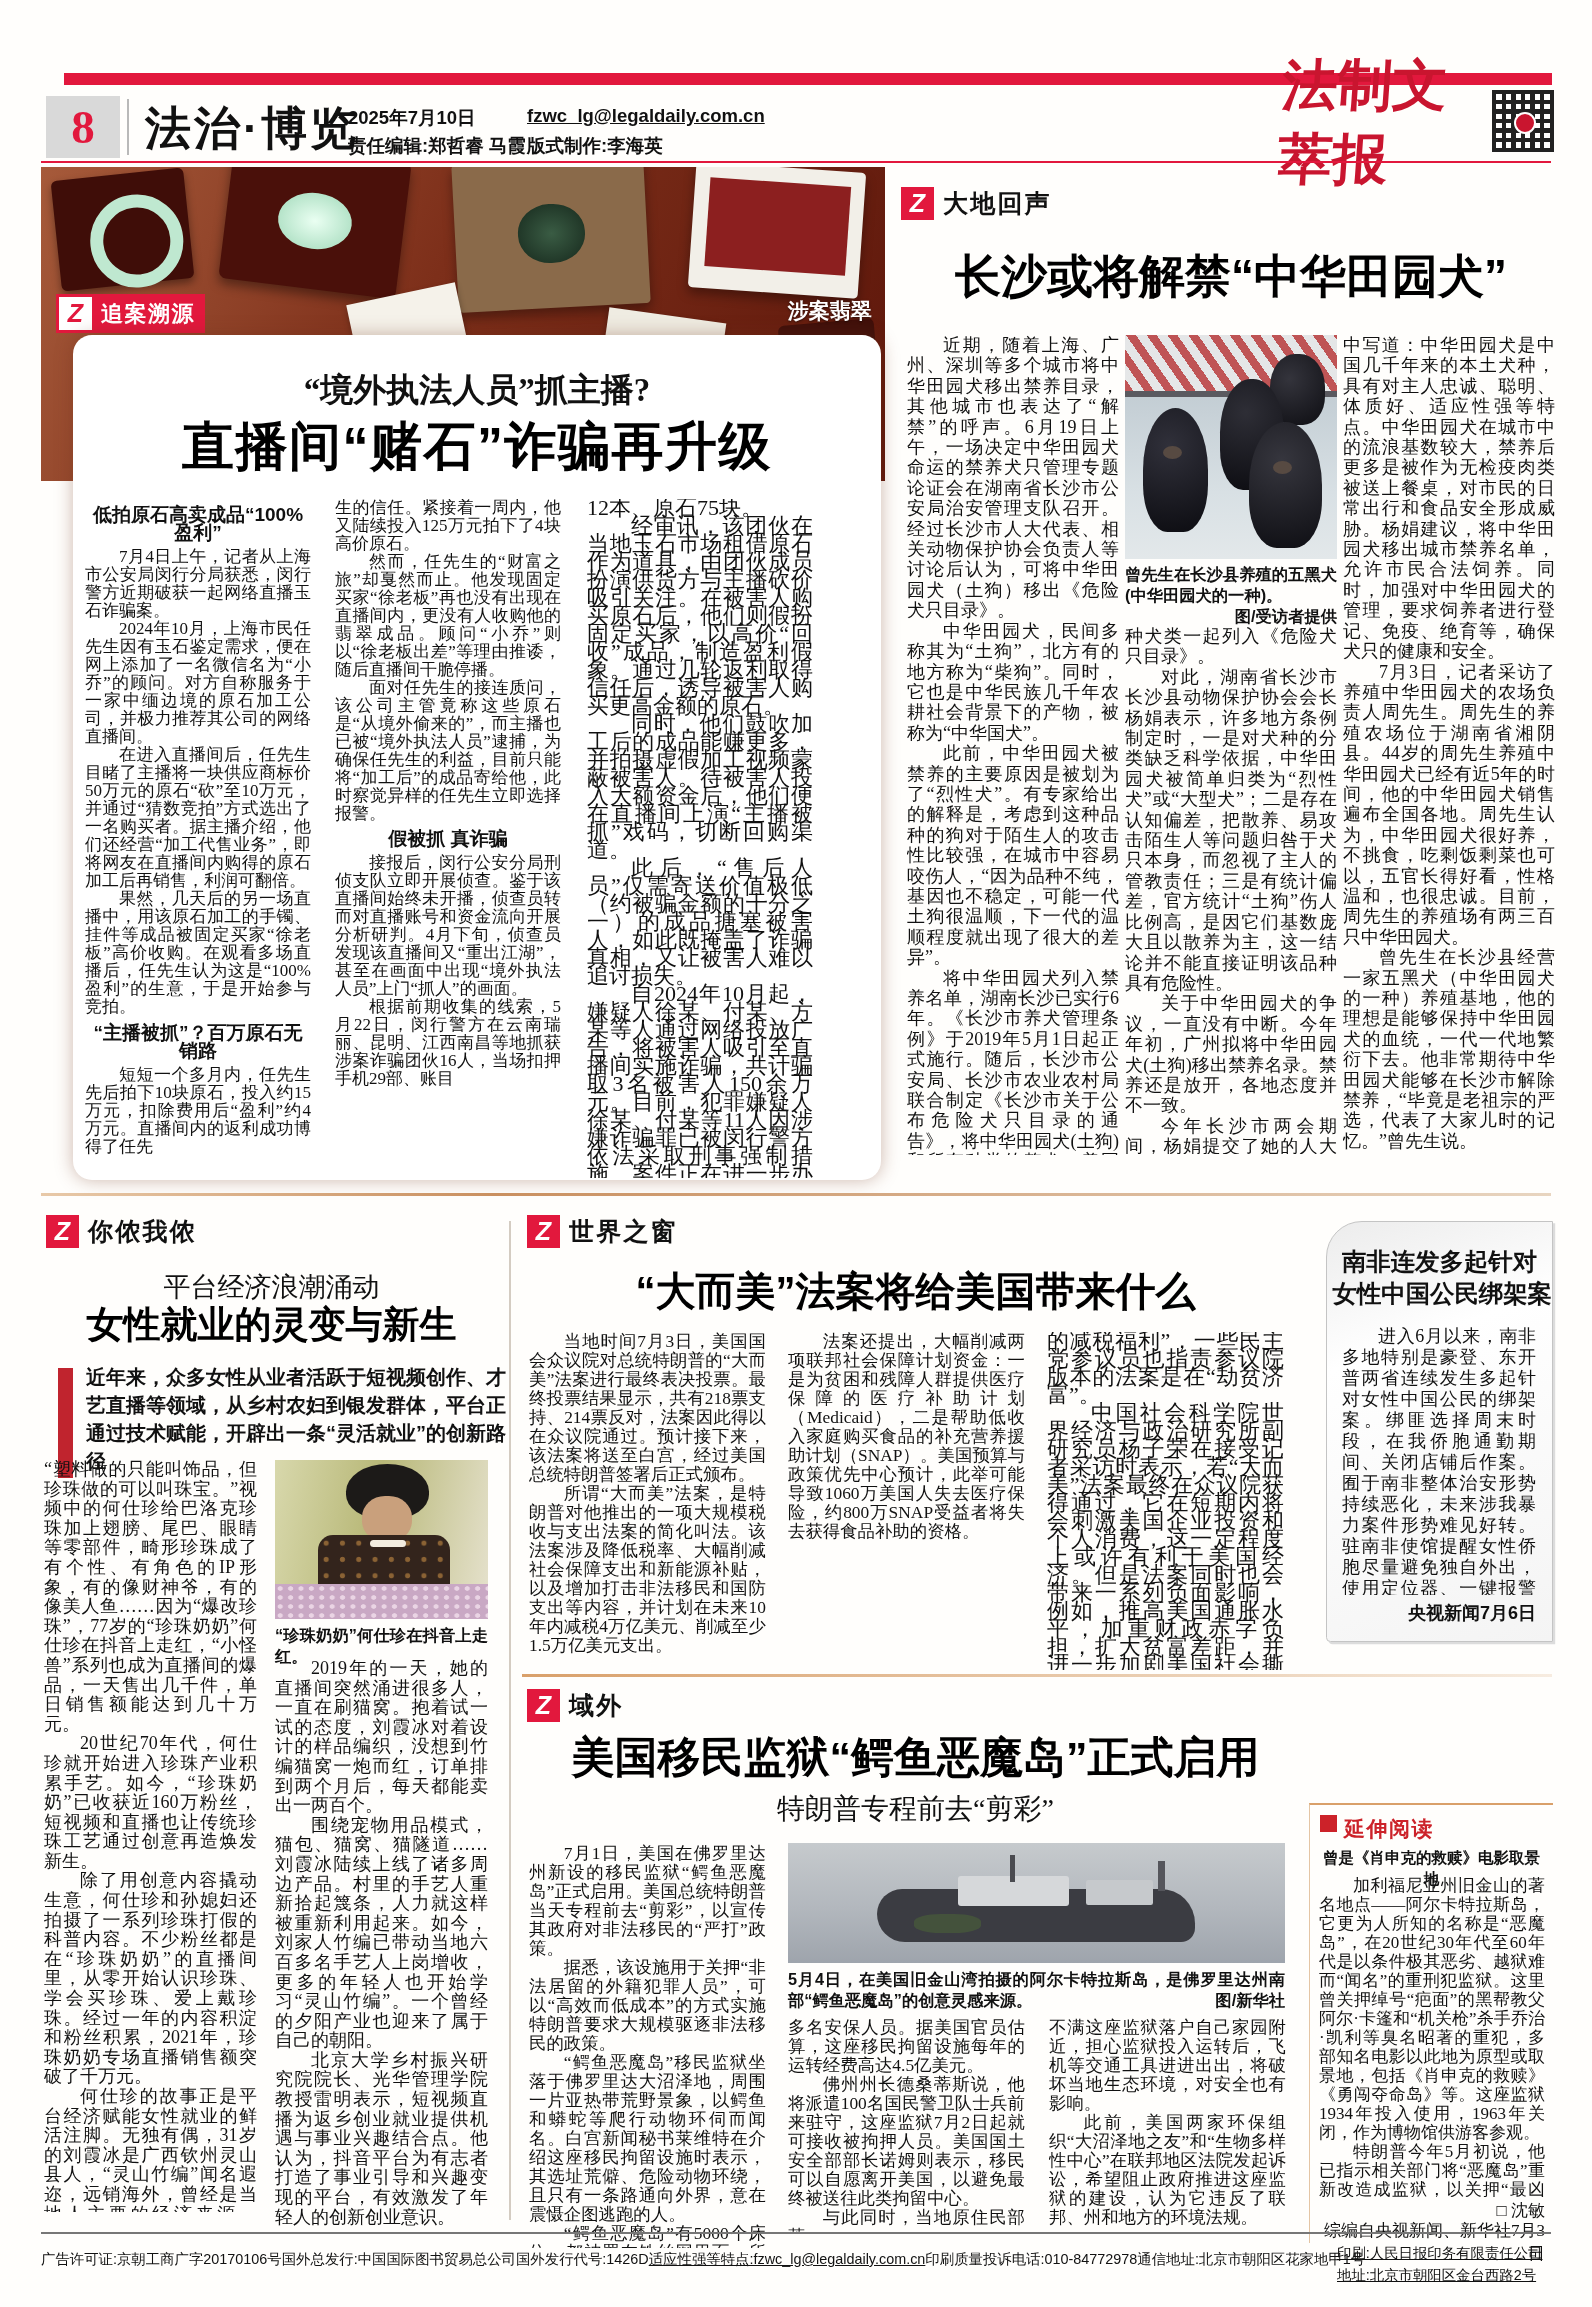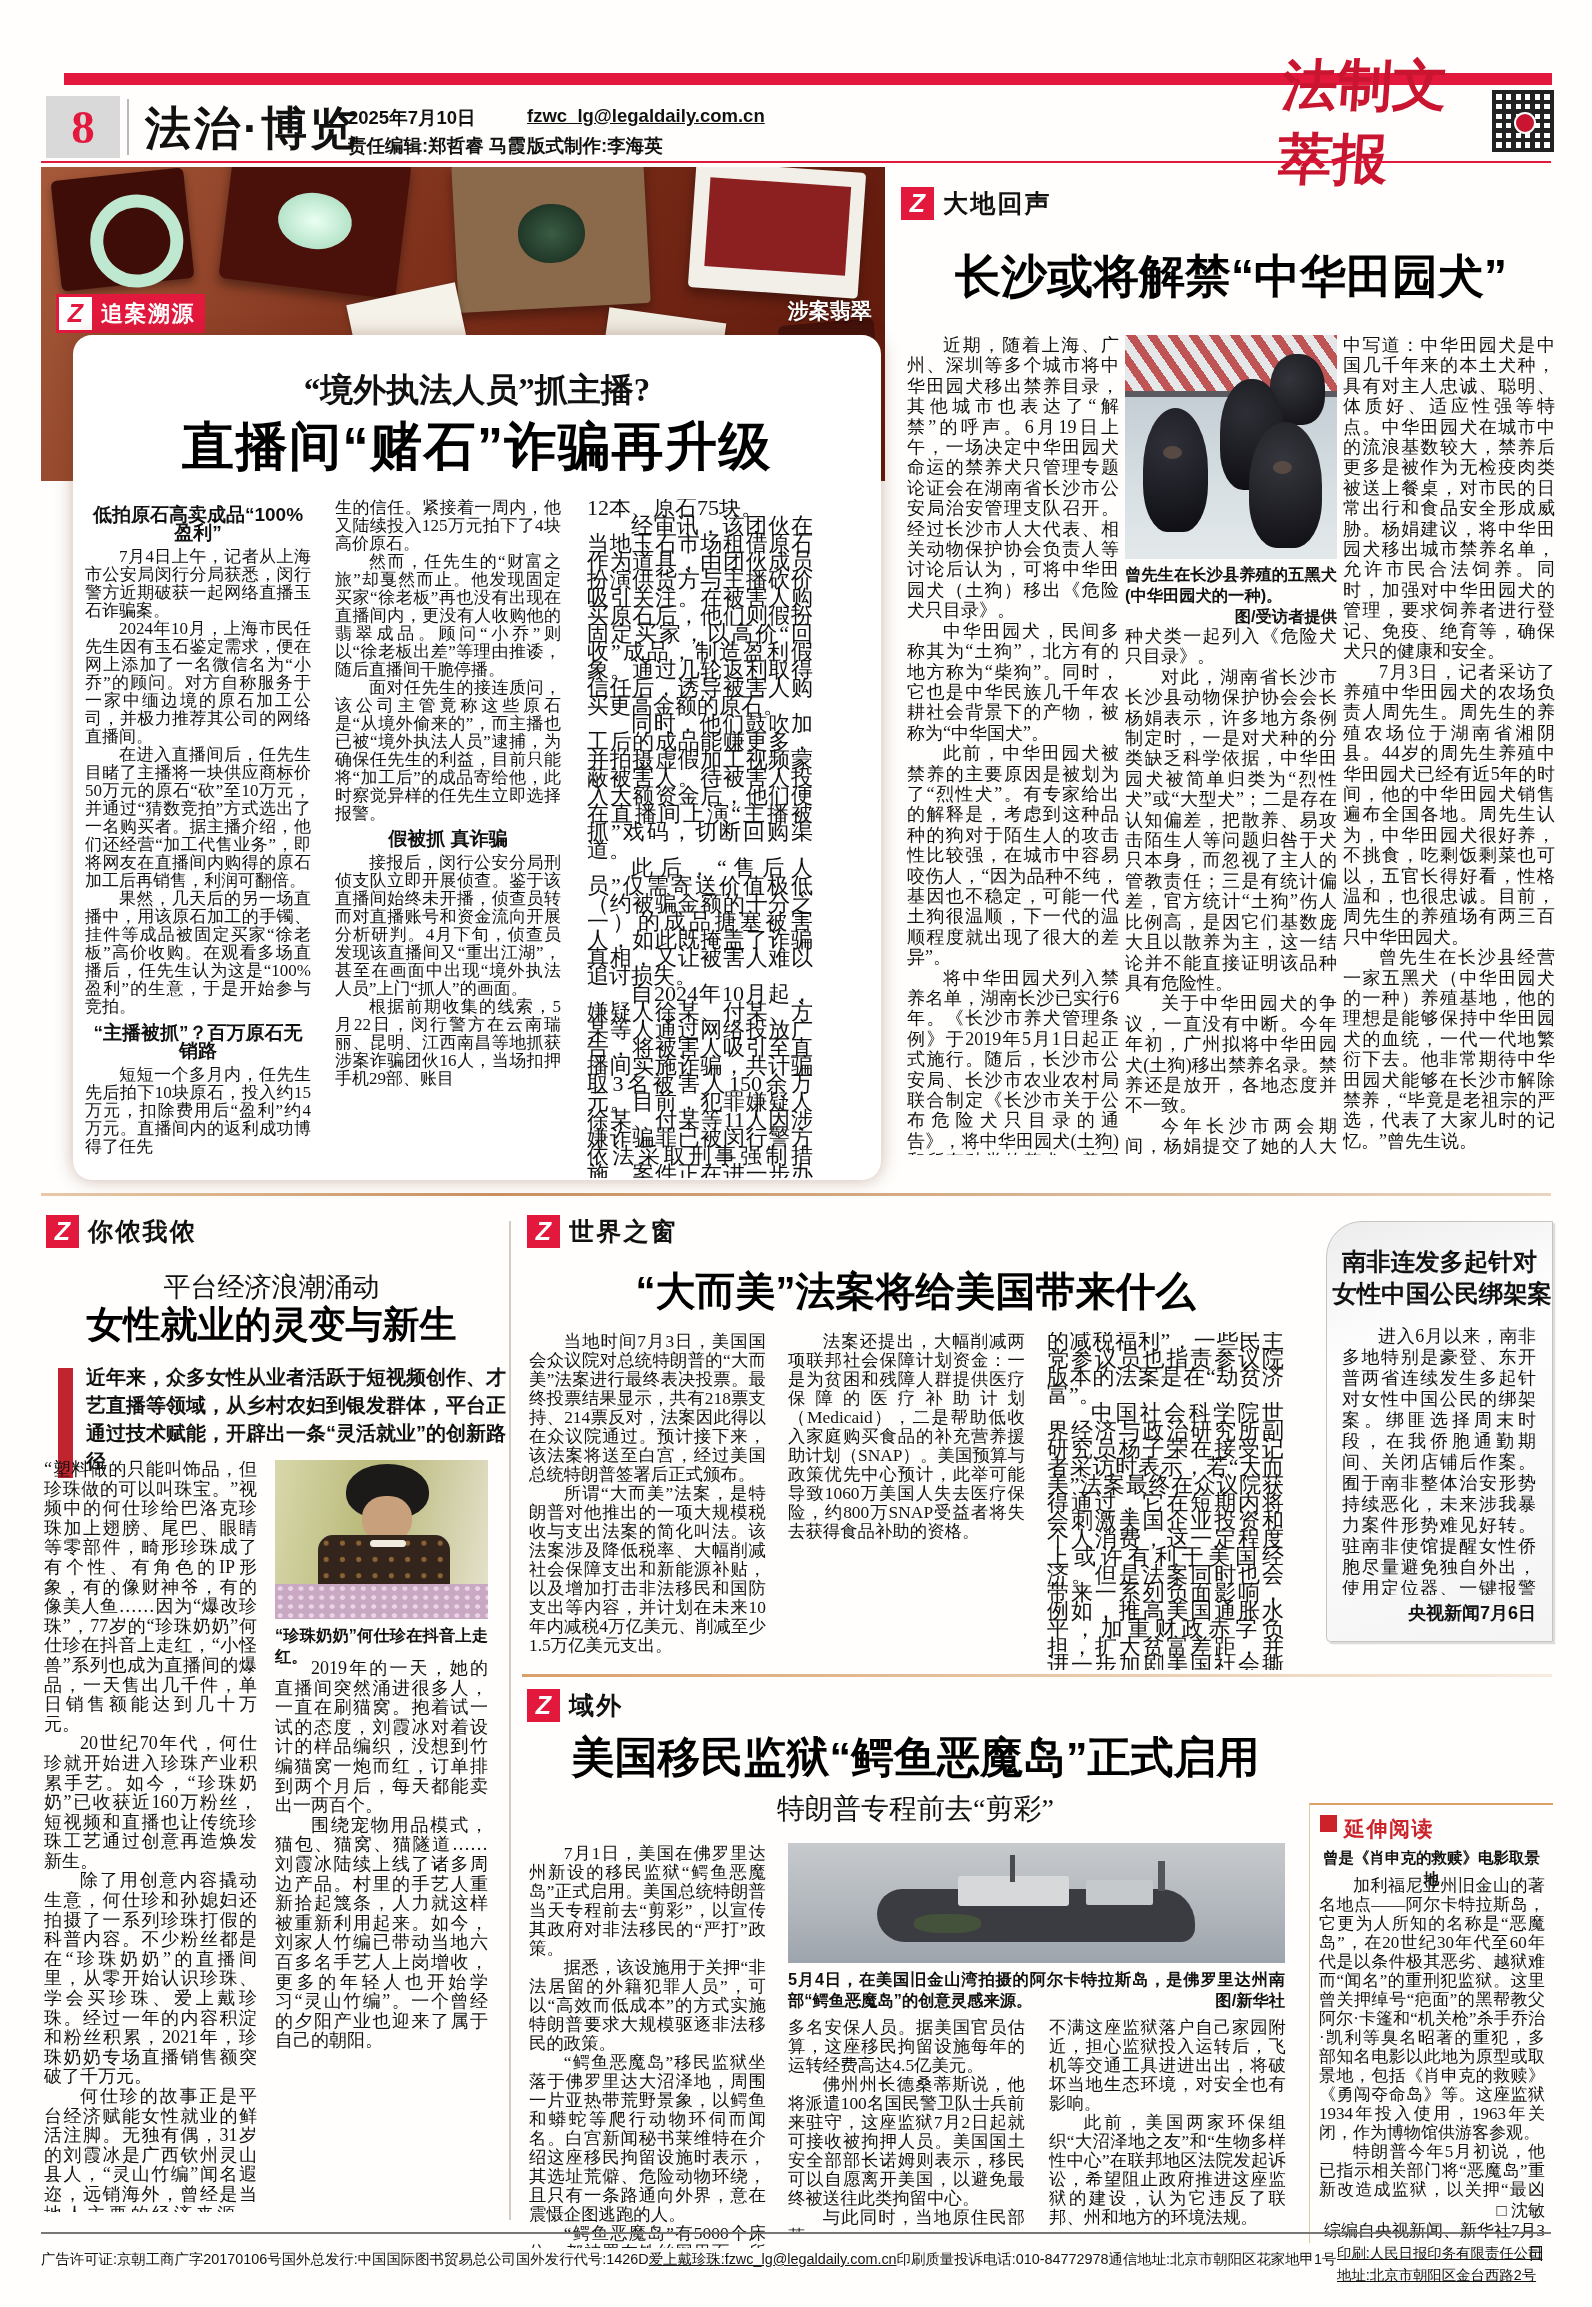--- a/index.html
+++ b/index.html
@@ -182,20 +182,21 @@
     <div class="shape" style="left:87px;top:36px;width:50px;height:46px;border-radius:46%;background:#c9a07c;"></div>
     <div class="shape" style="left:43px;top:75px;width:132px;height:65px;border-radius:15px 15px 0 0;background:#33241c;background-image:radial-gradient(#8a6234 2.2px,transparent 3px);background-size:16.3px 16.3px;"></div>
     <div class="shape" style="left:95px;top:80px;width:36px;height:7.4px;border-radius:6px;background:#f2ecdf;"></div>
     <div class="shape" style="left:0;top:124px;width:213px;height:37px;background:#c9a8c4;background-image:radial-gradient(#ead4e4 2.2px,transparent 3px);background-size:10.4px 9px;"></div>
   </div>
   <div class="abs caption" style="left:275px;top:1625px;width:213px;">“珍珠奶奶”何仕珍在抖音上走红。</div>
 
   <div class="abs col body245" style="left:275px;top:1659px;width:213px;height:570px;">
     <p>2019年的一天，她的直播间突然涌进很多人，一直在刷猫窝。抱着试一试的态度，刘霞冰对着设计的样品编织，没想到竹编猫窝一炮而红，订单排到两个月后，每天都能卖出一两百个。</p>
     <p>围绕宠物用品模式，猫包、猫窝、猫隧道……刘霞冰陆续上线了诸多周边产品。村里的手艺人重新拾起篾条，人力就这样被重新利用起来。如今，刘家人竹编已带动当地六百多名手艺人上岗增收，更多的年轻人也开始学习“灵山竹编”。一个曾经的夕阳产业也迎来了属于自己的朝阳。</p>
+    <p>北京大学乡村振兴研究院院长、光华管理学院教授雷明表示，短视频直播为返乡创业就业提供机遇与事业兴趣结合点。他认为，抖音平台为有志者打造了事业引导和兴趣变现的平台，有效激发了年轻人的创新创业意识。</p>
     <p class="sig"></p>
     <p class="sig"></p>
   </div>
 
   <div class="abs" style="left:509px;top:1221px;width:1.5px;height:999px;background:#d4ccc2;"></div>
 
   <div class="abs seclabel" style="left:527px;top:1215px;">
     <span class="zbox">Z</span>
     <span class="seclabel-text">世界之窗</span>
   </div>
@@ -275,21 +276,21 @@
     </div>
     <div class="abs" style="left:9px;top:394px;width:226px;text-align:right;font-size:17px;">□ 沈敏</div>
     <div class="abs" style="left:9px;top:414px;width:226px;text-align:right;font-size:17px;">综编自央视新闻、新华社7月3日</div>
   </div>
 
   <div class="abs" style="left:41px;top:2232px;width:1510px;height:1.5px;background:#777;"></div>
   <div class="abs hei" style="left:41px;top:2250px;width:1340px;font-size:14.4px;white-space:nowrap;overflow:hidden;display:flex;color:#111;">
     <span>广告许可证:京朝工商广字20170106号</span>
     <span>国外总发行:中国国际图书贸易总公司</span>
     <span>国外发行代号:1426D</span>
-    <span style="text-decoration:underline;">爱上戴珍珠:fzwc_lg@legaldaily.com.cn</span>
+    <span style="text-decoration:underline;">适应性强等特点:fzwc_lg@legaldaily.com.cn</span>
     <span>印刷质量投诉电话:010-84772978</span>
     <span>通信地址:北京市朝阳区花家地甲1号</span>
 
   </div>
   <div class="abs hei" style="left:1337px;top:2244px;width:215px;font-size:14.4px;text-decoration:underline;">印刷:人民日报印务有限责任公司</div>
   <div class="abs hei" style="left:1337px;top:2266px;width:215px;font-size:14.4px;text-decoration:underline;">地址:北京市朝阳区金台西路2号</div>
 
 </div>
 
 

